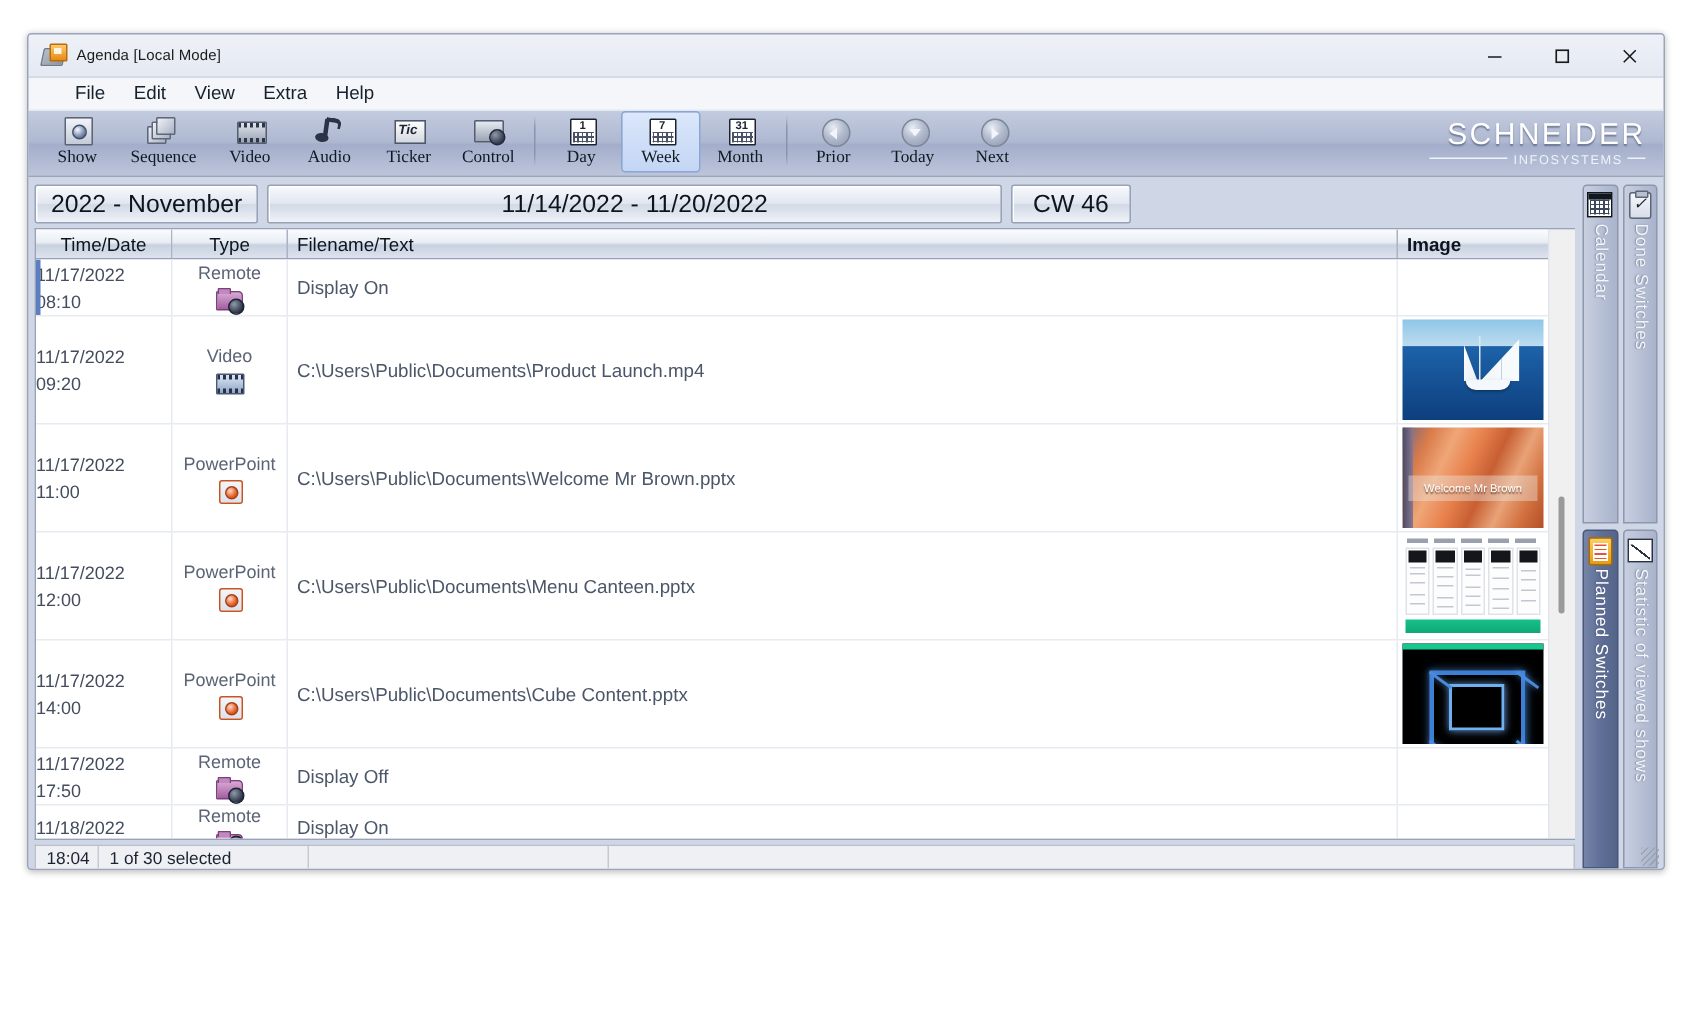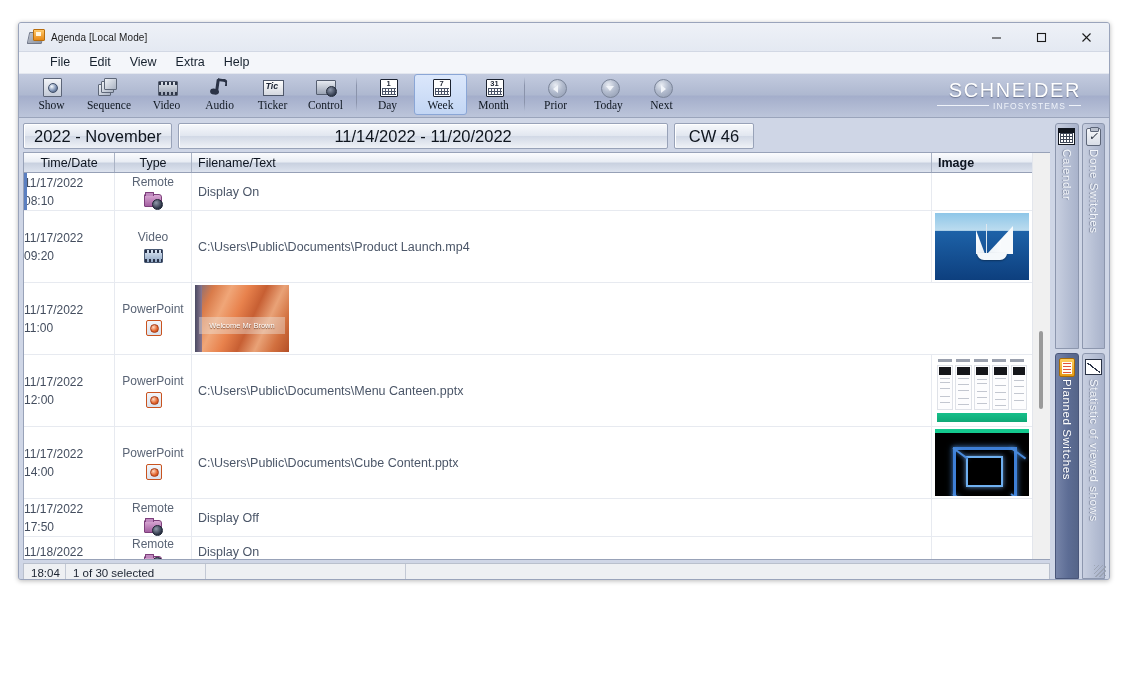--- a/index.html
+++ b/index.html
@@ -247,21 +247,21 @@
     content:""; position:absolute; left:5px; top:5px;
     width:0; height:0;
   }
   .ic-arrow.left::after  { border-top:4px solid transparent; border-bottom:4px solid transparent; border-right:5px solid #f2f5fa; left:4px; }
   .ic-arrow.right::after { border-top:4px solid transparent; border-bottom:4px solid transparent; border-left:5px solid #f2f5fa; left:6px; }
   .ic-arrow.down::after  { border-left:4px solid transparent; border-right:4px solid transparent; border-top:5px solid #f2f5fa; left:4px; top:6px; }
 
   
   .logo {
     position: absolute;
-    right: 28px;
+    right: 12px;
     top: 6px;
     text-align: right;
     user-select: none;
   }
   .logo-main {
     font-size: 20px;
     letter-spacing: 1.6px;
     font-weight: 500;
     color: #ffffff;
     line-height: 20px;
@@ -950,20 +950,21 @@
                 <div class="cell date">
                   <span>11/17/2022</span>
                   <span>11:00</span>
                 </div>
                 <div class="cell type">
                   <span>PowerPoint</span>
                   <span class="type-ico ti-ppt">
                       <i class="p"></i>
                     </span>
                 </div>
+                <div class="cell text">C:\Users\Public\Documents\Welcome Mr Brown.pptx</div>
                 <div class="cell img">
                   <div class="thumb canyon">
                     <div class="cap">Welcome Mr Brown</div>
                   </div>
                 </div>
               </div>
 
               <div class="row" style="height:72px">
                 <div class="cell date">
                   <span>11/17/2022</span>

